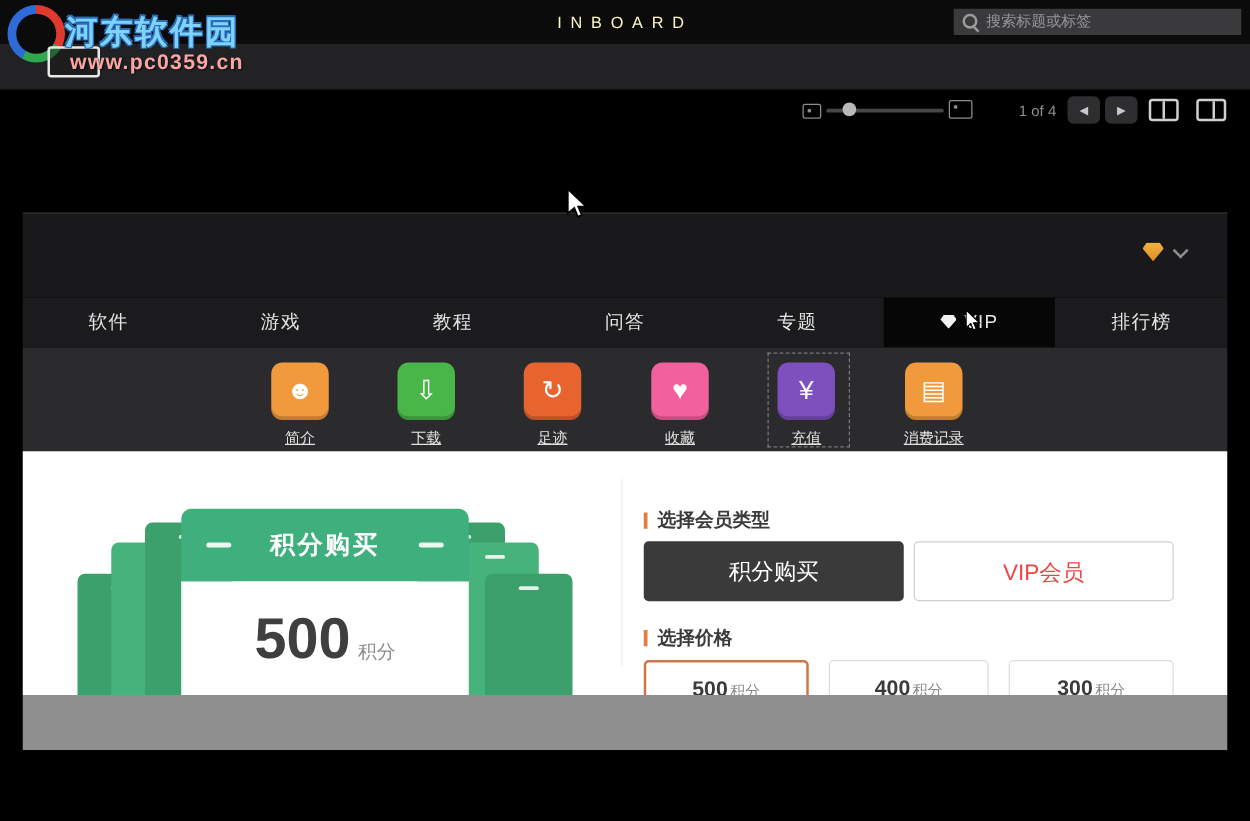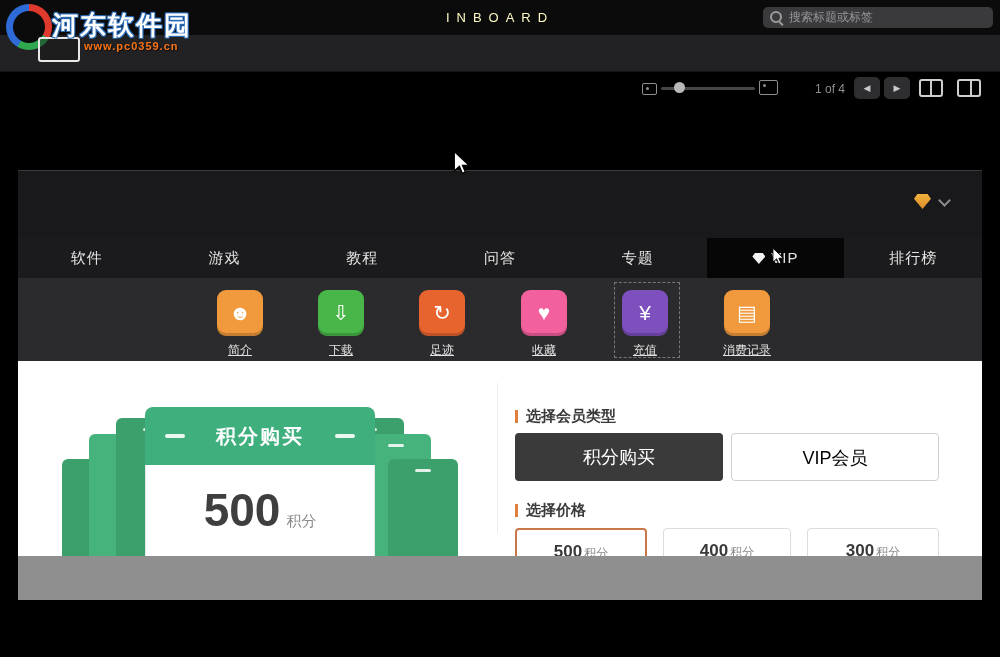--- a/index.html
+++ b/index.html
@@ -4,21 +4,21 @@
 <style>
   html,body{margin:0;padding:0;background:#000;}
   .app{position:relative;width:1000px;height:657px;background:#000;overflow:hidden;
        font-family:"Liberation Sans","DejaVu Sans",sans-serif;-webkit-font-smoothing:antialiased;}
 
   
   .titlebar{position:absolute;left:0;top:0;width:1000px;height:35px;background:#0b0b0c;}
   .win-title{position:absolute;left:0;right:0;top:10px;text-align:center;color:#fef9c3;
              font-size:13px;letter-spacing:7px;}
   .tsearch{position:absolute;right:7px;top:7px;width:230px;height:21px;background:#3a3a3c;
-           border-radius:5px;color:#96969a;font-size:12px;line-height:21px;}
+           border-radius:0;color:#96969a;font-size:12px;line-height:21px;}
   .tsearch .ph{position:absolute;left:26px;top:0;}
   .mag{position:relative;display:inline-block;width:15px;height:15px;}
   .mag::before{content:"";position:absolute;left:0;top:0;width:8px;height:8px;border:2px solid currentColor;border-radius:50%;}
   .mag::after{content:"";position:absolute;left:10px;top:10px;width:5px;height:2px;background:currentColor;
               transform:rotate(45deg);transform-origin:0 0;}
   .tsearch .mag{position:absolute;left:7px;top:4px;color:#9c9c9c;}
 
   
   .toolbar{position:absolute;left:0;top:35px;width:1000px;height:36px;background:#222224;border-bottom:1px solid #131313;}
   .z-small{position:absolute;left:642px;top:48px;width:13px;height:10px;border:1px solid #8e8e8e;border-radius:2px;}
@@ -79,45 +79,45 @@
   .fcard .val{font-size:46px;font-weight:bold;color:#3f3f3f;}
   .fcard .unit{font-size:15px;color:#8a8a8a;margin-left:6px;}
   .vdiv{position:absolute;left:479px;top:22px;width:1px;height:150px;background:#ececec;}
 
   .sec-label{position:absolute;left:497px;font-size:15px;font-weight:bold;color:#3a3a3a;}
   .sec-label .bar{display:inline-block;width:3px;height:13px;background:#e07f3c;margin-right:8px;vertical-align:-2px;}
   .lbl-type{top:46px;} .lbl-price{top:140px;}
   .type-btn{position:absolute;top:72px;width:208px;height:48px;border-radius:4px;text-align:center;
             line-height:48px;font-size:18px;box-sizing:border-box;}
   .type-dark{left:497px;background:#3a3a3b;color:#fff;}
-  .type-light{left:713px;background:#fff;border:1px solid #cfcfcf;color:#000000;}
+  .type-light{left:713px;background:#fff;border:1px solid #cfcfcf;color:#ef4444;}
   .price-box{position:absolute;top:167px;height:46px;border:1px solid #ddd;border-radius:4px;text-align:center;
              line-height:44px;box-sizing:border-box;background:#fff;}
   .pb1{left:497px;width:132px;border-color:#c9784a;border-width:2px;}
   .pb2{left:645px;width:128px;} .pb3{left:789px;width:132px;}
   .price-box .num{font-size:17px;font-weight:bold;color:#3a3a3a;}
   .price-box .unit{font-size:12px;color:#888;margin-left:2px;}
 
   .gray-band{position:absolute;left:0;top:385px;width:964px;height:44px;background:#8f8f8f;}
 
   
   .cursor{position:absolute;z-index:9;}
   .cur-main{left:453px;top:150px;} .cur-vip{left:772px;top:247px;}
 
   
   .wm{position:absolute;left:0;top:0;width:220px;height:72px;z-index:8;}
   .wm-logo{position:absolute;left:6px;top:4px;width:46px;height:46px;border-radius:50%;
            background:conic-gradient(#e03a2f 0 120deg,#2fa84f 120deg 210deg,#2e6bd6 210deg 360deg);}
   .wm-logo::after{content:"";position:absolute;left:7px;top:7px;right:7px;bottom:7px;border-radius:50%;background:#0b0b0c;}
   .wm-box{position:absolute;left:38px;top:37px;width:38px;height:21px;border:2px solid #e8e8e8;border-radius:3px;
           background:rgba(25,25,25,.45);}
-  .wm-name{position:absolute;left:52px;top:8px;font-size:26px;font-weight:bold;color:#ffffff;letter-spacing:2px;
+  .wm-name{position:absolute;left:52px;top:8px;font-size:26px;font-weight:bold;color:#7dd3fc;letter-spacing:2px;
            text-shadow:1px 1px 0 #2b6cb8,-1px -1px 0 #2b6cb8,1px -1px 0 #2b6cb8,-1px 1px 0 #2b6cb8;text-align:right;}
-  .wm-url{position:absolute;left:56px;top:40px;font-size:11px;font-weight:bold;color:#f97316;
-          text-shadow:1px 1px 1px rgba(0,0,0,.6);letter-spacing:1px;margin-left:28px;}
+  .wm-url{position:absolute;left:56px;top:40px;font-size:17px;font-weight:bold;color:#fca5a5;
+          text-shadow:1px 1px 1px rgba(0,0,0,.6);letter-spacing:1px;}
 </style>
 </head>
 <body>
 
 <div class="app">
 
   <div class="titlebar">
     <div class="win-title">INBOARD</div>
     <div class="tsearch">
       <span class="mag"></span>

